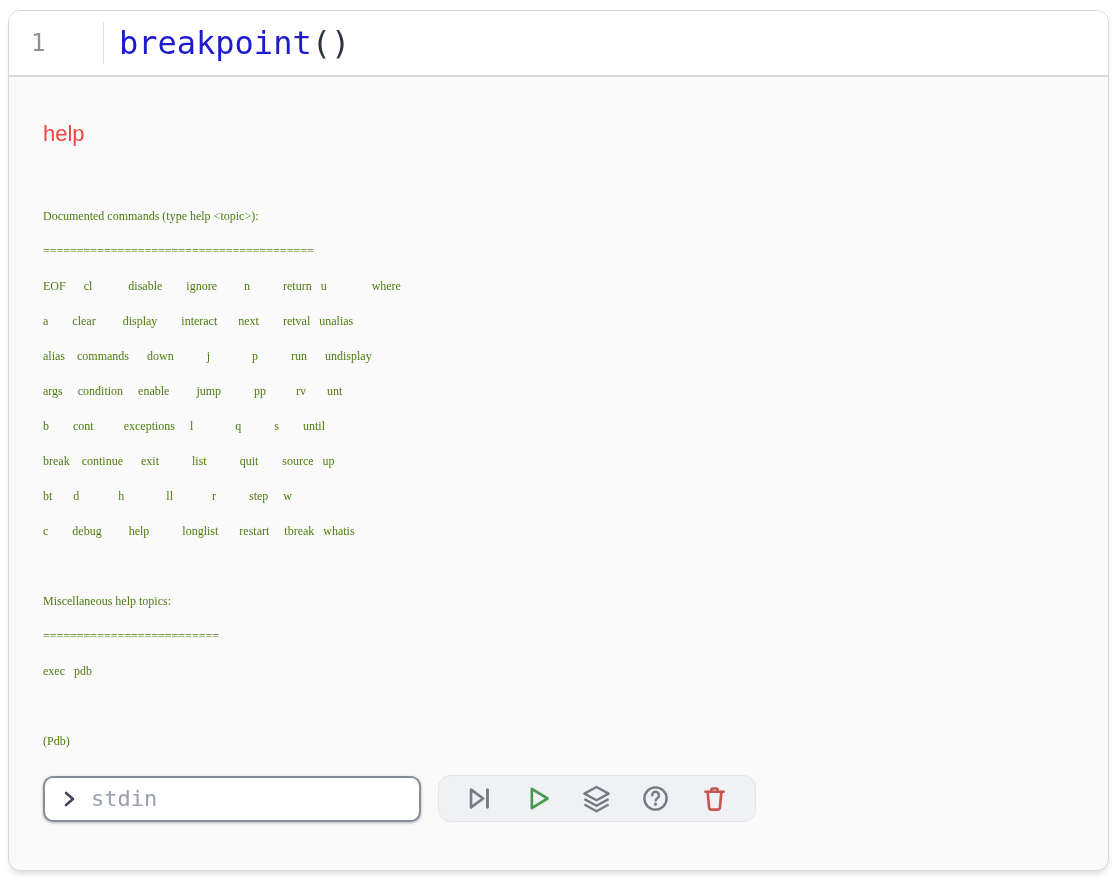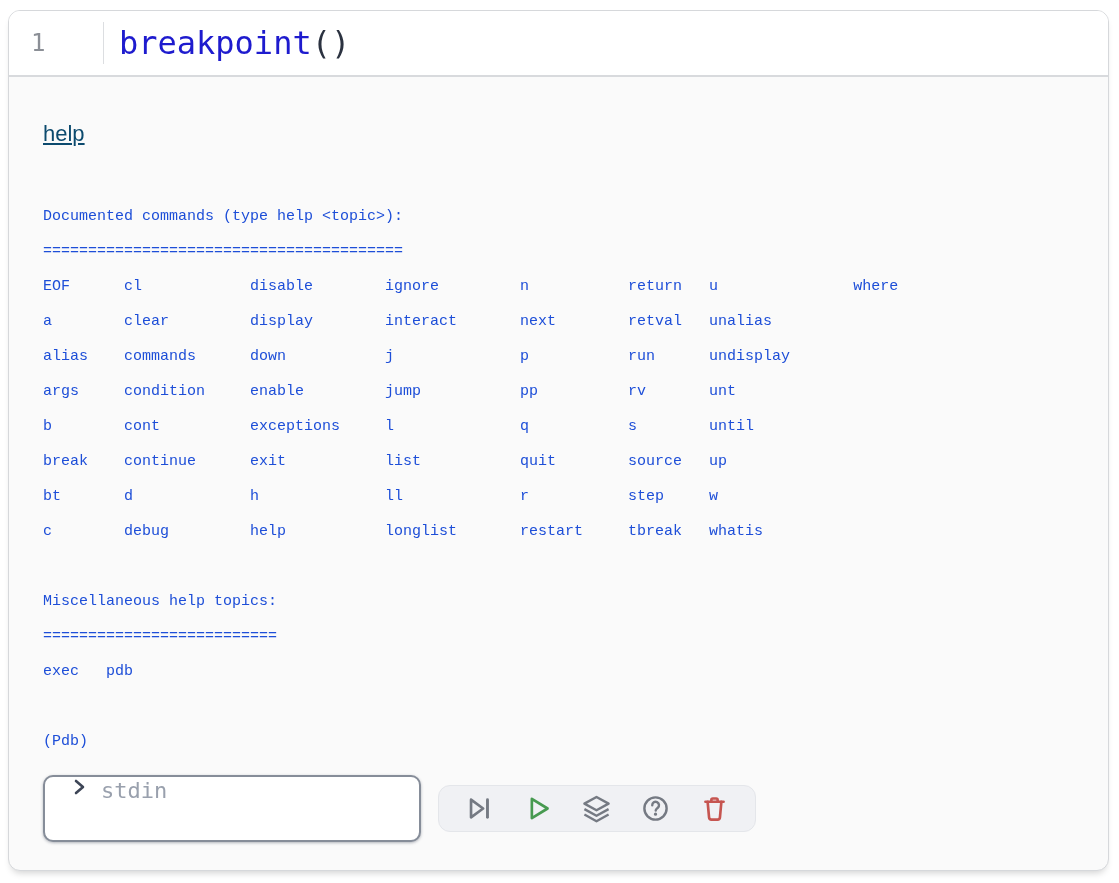--- a/index.html
+++ b/index.html
@@ -38,36 +38,36 @@
     font-family:"DejaVu Sans Mono", monospace; font-size:32px;
     white-space:pre;
   }
   .tok-builtin { color:#1e1bce; }
   .tok-paren   { color:#2b3240; }
   
   .output { padding-left:34px; }
   .echo {
     margin:44px 0 0 0;
     font-family:"Liberation Sans", sans-serif;
-    font-size:22px; font-weight:400; color:#0c4a6e;text-decoration:underline;
+    font-size:22px; font-weight:400; color:#ef4444;
   }
   pre.console {
     margin:52px 0 0 0;
-    font-family:Liberation Mono, monospace;
-    font-size:15px; line-height:35px;
-    color:#1d4ed8; white-space:pre;
+    font-family:Liberation Serif, serif;
+    font-size:12px; line-height:35px;
+    color:#4d7c0f; white-space:pre;
   }
   
   .controls { display:flex; align-items:center; gap:17px; margin-top:16px; }
   .stdin-box {
-    width:378px; height:67px; box-sizing:border-box;
+    width:378px; height:46px; box-sizing:border-box;
     background:#ffffff;
     border:2px solid #868d99; border-radius:10px;
     box-shadow:0 1px 3px rgba(40,50,70,0.35);
-    display:flex; align-items:flex-start; padding-left:24px; gap:10px;
+    display:flex; align-items:center; padding-left:14px; gap:10px;
   }
   .stdin-box svg { flex:none; }
   .stdin-input {
     border:none; outline:none; background:transparent;
     font-family:"DejaVu Sans Mono", monospace; font-size:22px;
     color:#333b4d; width:300px;
   }
   .stdin-input::placeholder { color:#99a0ad; }
   .toolbar {
     width:318px; height:47px; box-sizing:border-box;

